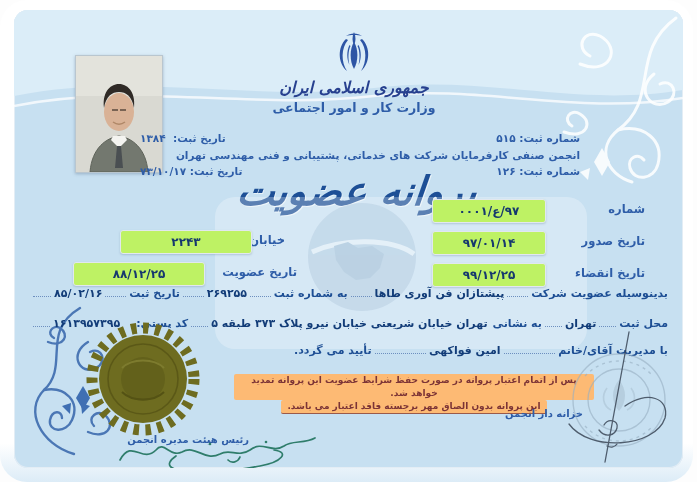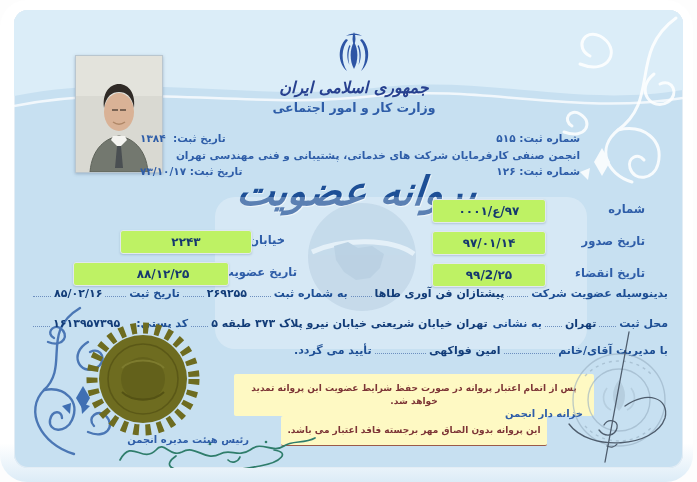--- a/index.html
+++ b/index.html
@@ -20,21 +20,21 @@
   .panel{background:rgba(255,255,255,.28);border-radius:20px;}
   .field-label{font-weight:bold;font-size:11.5px;color:#2e5da8;text-align:right;}
   .field-box{background:#bef264;border:1px solid #e2e8ee;border-radius:3px;box-shadow:0 1px 2px rgba(70,100,140,.25);height:22px;line-height:22px;text-align:center;font-weight:bold;font-size:12px;color:#16386e;}
   
   .bodyrow{display:flex;direction:rtl;align-items:flex-end;font-size:11px;font-weight:bold;color:#2e5da8;white-space:nowrap;}
   .bodyrow .lbl{color:#1d4e94;}
   .bodyrow .val{color:#123c78;}
   .dots{flex:1 1 auto;min-width:10px;border-bottom:1.5px dotted #6d8fbf;margin:0 3px 3px 3px;height:1px;}
   
   .note{text-align:center;font-size:9px;font-weight:bold;color:#7c3436;line-height:1.45;}
-  .note .l{display:inline-block;background:#fef9c3;padding:8px 6px;border-radius:2px;}
+  .note .l{display:inline-block;background:#fdba74;padding:0 6px;border-radius:2px;}
   .note .l2{border-bottom:1px solid #9a5a4a;}
   .sigtitle{font-weight:bold;font-size:10px;color:#2e5da8;white-space:nowrap;}
   .photo{background:linear-gradient(#e7e7e1,#cfcfc7);border:1px solid #b9c6cf;box-shadow:0 1px 3px rgba(60,90,120,.35);}
 </style>
 </head>
 <body>
 
 <div class="page">
   <div class="card">
 
@@ -121,27 +121,27 @@
       <path d="M32 48 l14 -4 10 6 14 -2 12 8 -4 14 -10 10 -14 2 -12 -8 -8 -12 Z" fill="#a6c0d6"></path>
     </svg>
 
     <div class="abs field-label rtl" style="right:38px;top:192px;width:110px;">شماره</div>
     <div class="abs field-box rtl" style="left:418px;top:189px;width:112px;">۹۷/ع/۰۰۰۱</div>
 
     <div class="abs field-label rtl" style="right:38px;top:224px;width:110px;">تاریخ صدور</div>
     <div class="abs field-box rtl" style="left:418px;top:221px;width:112px;">۹۷/۰۱/۱۴</div>
 
     <div class="abs field-label rtl" style="right:38px;top:256px;width:110px;">تاریخ انقضاء</div>
-    <div class="abs field-box rtl" style="left:418px;top:253px;width:112px;">۹۹/2/۲۵</div>
+    <div class="abs field-box rtl" style="left:418px;top:253px;width:112px;">۹۹/۱۲/۲۵</div>
 
     <div class="abs field-label rtl" style="right:398px;top:223px;width:110px;">خیابان عضویت</div>
     <div class="abs field-box rtl" style="left:59px;top:220px;width:130px;margin-left:47px;">۲۲۴۳</div>
 
     <div class="abs field-label rtl" style="right:386px;top:255px;width:110px;">تاریخ عضویت</div>
-    <div class="abs field-box rtl" style="left:59px;top:252px;width:130px;padding-left:24px;">۸۸/۱۲/۲۵</div>
+    <div class="abs field-box rtl" style="left:59px;top:252px;width:130px;">۸۸/۱۲/۲۵</div>
 
     <div class="abs bodyrow" style="left:16px;top:277px;width:638px;">
       <span class="lbl">بدینوسیله عضویت شرکت</span>
       <span class="dots"></span>
       <span class="val">پیشتازان فن آوری طاها</span>
       <span class="dots"></span>
       <span class="lbl">به شماره ثبت</span>
       <span class="dots"></span>
       <span class="val">۲۶۹۲۵۵</span>
       <span class="dots"></span>

